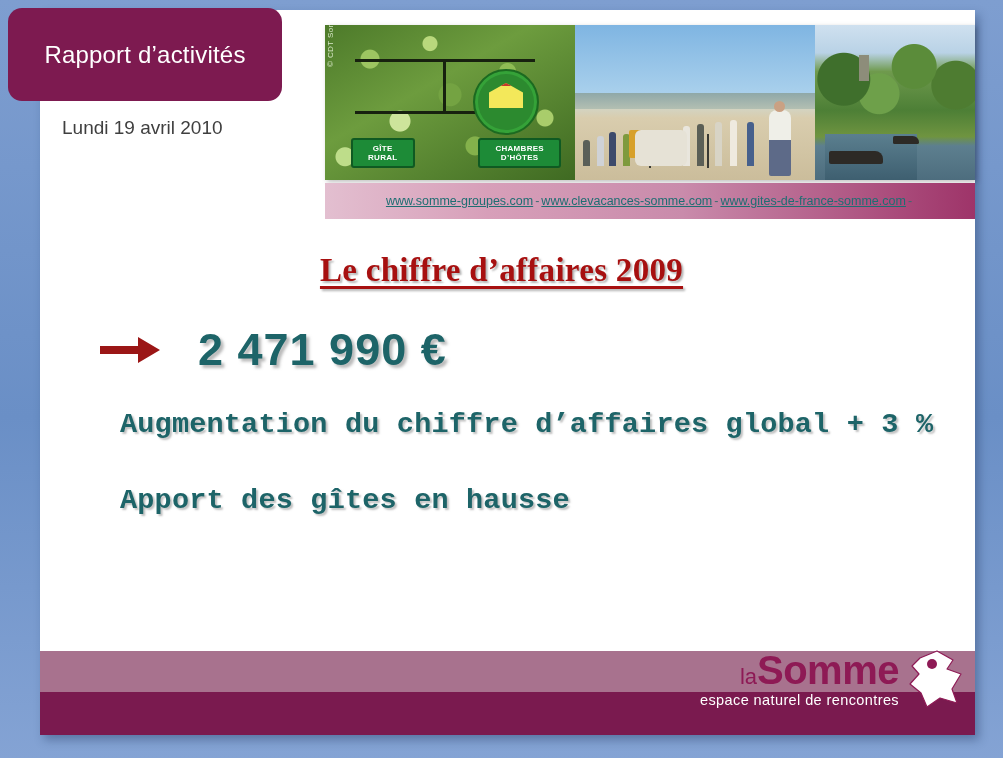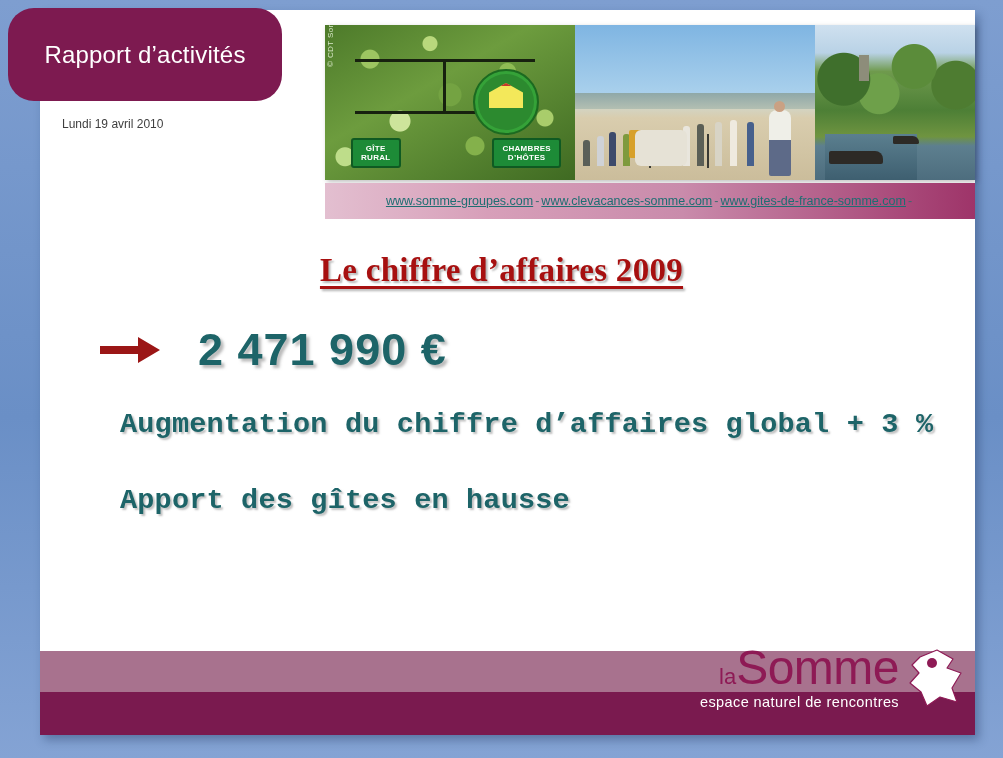--- a/index.html
+++ b/index.html
@@ -28,37 +28,37 @@
     background: #ffffff;
     box-shadow: 4px 5px 9px rgba(30,50,90,.38);
   }
 
   
   .title-tab {
     position: absolute;
     left: 8px; top: 8px;
     width: 274px; height: 93px;
     background: #7d1a50;
-    border-radius: 26px;
+    border-radius: 14px;
     display: flex;
     align-items: center;
     justify-content: center;
     z-index: 6;
   }
   .title-tab span {
     color: #ffffff;
     font-size: 24px;
     letter-spacing: .2px;
     font-family: "Liberation Sans", sans-serif;
   }
 
   .date-line {
     position: absolute;
     left: 62px; top: 117px;
-    font-size: 12px;
+    font-size: 19px;
     color: #3f3f3f;
     z-index: 6;
     text-align: center;
   }
 
   
   .photo-strip {
     position: absolute;
     left: 325px; top: 25px;
     width: 650px; height: 155px;
@@ -103,21 +103,21 @@
   .p1 .roundel:before {
     content:""; position:absolute; left: 14px; top: 12px;
     width: 34px; height: 22px; background: #f3e85a;
     clip-path: polygon(50% 0, 100% 38%, 100% 100%, 0 100%, 0 38%);
     border-top: 3px solid #c4392b;
   }
   .p1 .sign {
     position: absolute; bottom: 12px;
     background: #1d8b37; border: 2px solid #0f5a22; border-radius: 3px;
     color: #fff; font-size: 8px; font-weight: bold; text-align: center;
-    padding: 4px 8px; line-height: 1.15; letter-spacing: .3px;
+    padding: 4px 15px; line-height: 1.15; letter-spacing: .3px;
   }
   .p1 .sign.left { left: 26px; }
   .p1 .sign.right { right: 14px; }
   .p1 .credit {
     position: absolute; left: 1px; top: 42px;
     font-size: 8px; color: #d9e8c8;
     transform: rotate(-90deg); transform-origin: left top;
     white-space: nowrap; letter-spacing: .4px;
   }
 
@@ -275,21 +275,21 @@
     right: 38px; bottom: 48px;
     z-index: 7;
     display: flex; align-items: center; gap: 8px;
   }
   .logo .wordmark { text-align: right; }
   .logo .l1 {
     font-family: "Liberation Sans", sans-serif;
     color: #8e1a55; line-height: .95; white-space: nowrap;
   }
   .logo .l1 .la { font-size: 22px; font-weight: normal; }
-  .logo .l1 .somme { font-size: 48px; font-weight: normal; letter-spacing: -.5px; text-align: center; }
+  .logo .l1 .somme { font-size: 40px; font-weight: bold; letter-spacing: -.5px; text-align: center; }
   .logo .l2 {
     font-family: "Liberation Sans", sans-serif;
     font-size: 14.5px; color: #ffffff; letter-spacing: .4px;
     margin-top: 3px; white-space: nowrap;
   }
   .logo .map { position: relative; width: 58px; height: 62px; }
   .logo .map svg { display: block; }
 </style>
 </head>
 <body>

